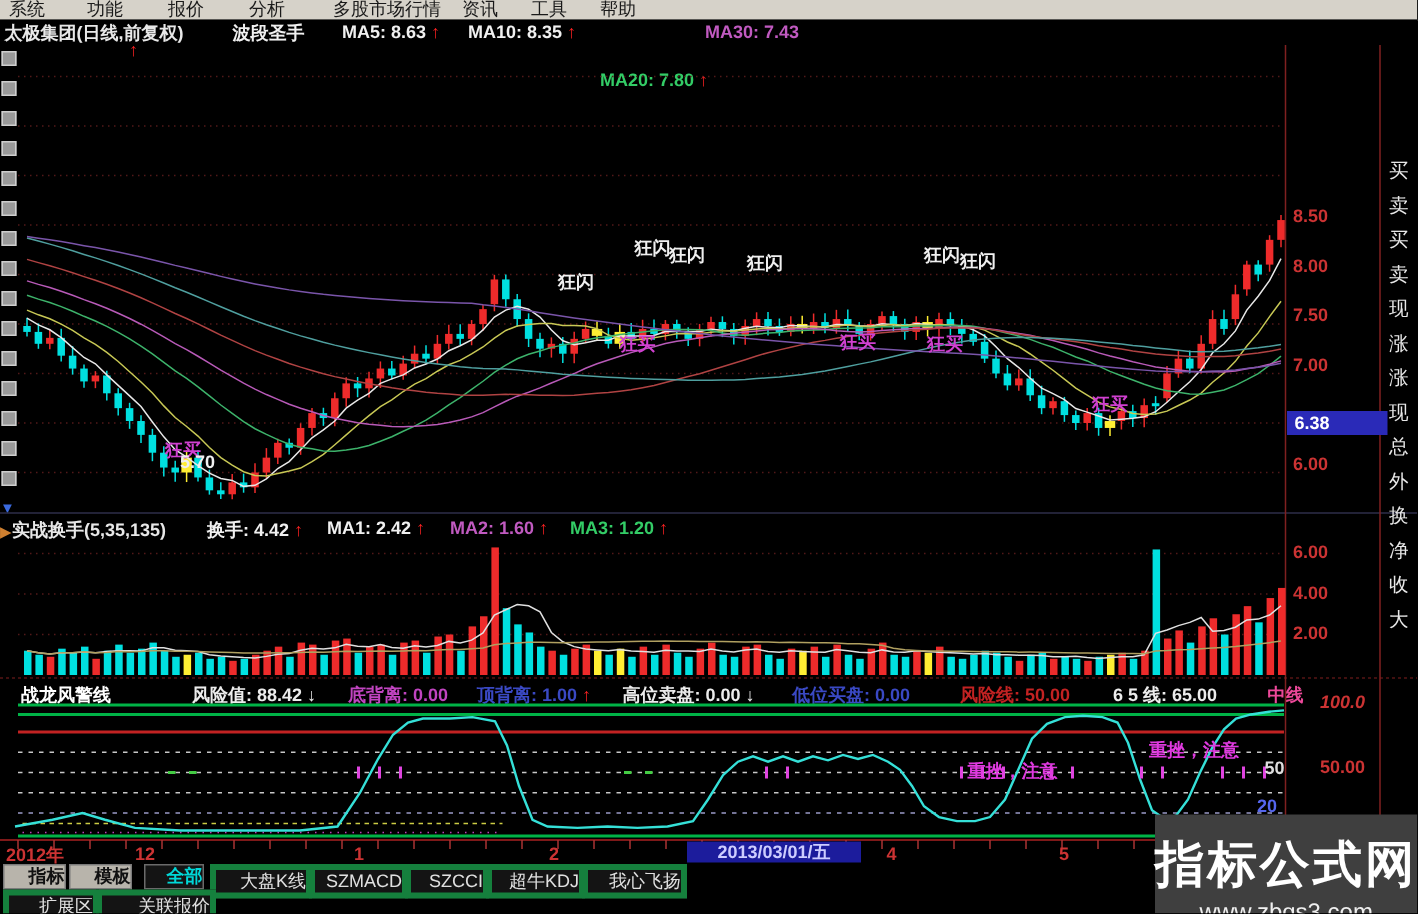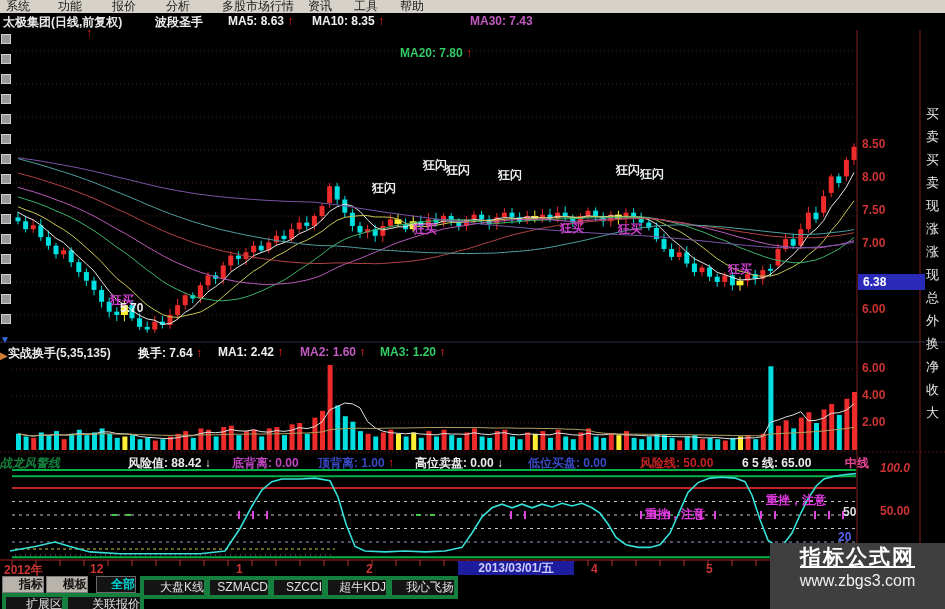--- a/index.html
+++ b/index.html
@@ -19,21 +19,21 @@
              font-size:12px;font-weight:bold;padding-left:5px;line-height:16px;z-index:2;}
   #date-hl{position:absolute;top:561px;height:14px;background:#1c1c9c;color:#ccccff;font-size:12px;
            font-weight:bold;line-height:14px;text-align:center;z-index:2;}
   .date-label{position:absolute;top:562px;font-size:12px;font-weight:bold;color:#cc3333;}
   .tab{position:absolute;height:15px;font-size:12px;line-height:15px;text-align:right;cursor:default;z-index:3;}
   .tab.gray{background:#b8b4ab;color:#111;border:1px solid #7a7a7a;font-weight:bold;}
   .tab.dark{background:#141414;color:#e0e0e0;border:4px solid #15803d;}
   .tab.cyan{background:#141414;color:#00d8d8;border:1px solid #6a6a6a;font-weight:bold;}
   #watermark{position:absolute;left:770px;top:543px;width:175px;height:66px;background:#3f3f3f;z-index:4;
              text-align:center;color:#fff;}
-  #watermark .l1{font-size:21px;font-weight:bold;margin-top:0;letter-spacing:2px;text-decoration:underline;}
+  #watermark .l1{font-size:33px;font-weight:bold;margin-top:11px;letter-spacing:2px;}
   #watermark .l2{font-size:16px;color:#efefef;margin-top:1px;}
   .strip-char{position:absolute;left:926px;width:16px;color:#e8e8e8;font-size:13px;z-index:2;}
   .tool-icon{position:absolute;left:1px;width:8px;height:8px;background:#9a9a9a;border:1px solid #cfcfcf;z-index:3;}
 </style>
 </head>
 <body>
 
 <div id="screen">
   <svg id="chart-svg" width="945" height="609">
       <line x1="12" y1="51" x2="856" y2="51" stroke="#521818" stroke-width="1" stroke-dasharray="1,3"></line>
@@ -508,27 +508,27 @@
       <div class="axis-label" style="left: 862px; top: 388px; color: rgb(204, 51, 51);">4.00</div>
       <div class="axis-label" style="left: 862px; top: 415px; color: rgb(204, 51, 51);">2.00</div>
       <div class="axis-label" style="left: 880px; top: 461px; color: rgb(204, 51, 51); font-style: italic;">100.0</div>
       <div class="axis-label" style="left: 880px; top: 504px; color: rgb(204, 51, 51);">50.00</div>
       <div class="axis-label" style="left: 843px; top: 505px; color: rgb(221, 221, 221);">50</div>
       <div class="axis-label" style="left: 838px; top: 530px; color: rgb(85, 102, 238);">20</div>
     </div>
 
   <div id="vol-title" class="abs" style="left:0;top:344px;width:857px;height:14px;">
       <div class="seg" style="left: 8px; color: rgb(232, 232, 232);"><span>实战换手(5,35,135)</span></div>
-      <div class="seg" style="left: 138px; color: rgb(240, 240, 240);"><span>换手: 7.64</span><span class="arrow" style="color: rgb(255, 34, 34);"> ↑</span></div>
+      <div class="seg" style="left: 138px; color: rgb(240, 240, 240);"><span>换手: 4.42</span><span class="arrow" style="color: rgb(255, 34, 34);"> ↑</span></div>
       <div class="seg" style="left: 218px; color: rgb(240, 240, 240);"><span>MA1: 2.42</span><span class="arrow" style="color: rgb(255, 34, 34);"> ↑</span></div>
       <div class="seg" style="left: 300px; color: rgb(192, 90, 192);"><span>MA2: 1.60</span><span class="arrow" style="color: rgb(255, 34, 34);"> ↑</span></div>
       <div class="seg" style="left: 380px; color: rgb(51, 204, 102);"><span>MA3: 1.20</span><span class="arrow" style="color: rgb(255, 34, 34);"> ↑</span></div>
     </div>
   <div id="osc-title" class="abs" style="left:0;top:454px;width:857px;height:14px;">
-      <div class="seg" style="left: 0; color: #15803d; font-style: italic;"><span>战龙风警线</span></div>
+      <div class="seg" style="left: 14px; color: #ffffff;"><span>战龙风警线</span></div>
       <div class="seg" style="left: 128px; color: rgb(236, 236, 236);"><span>风险值: 88.42</span><span class="arrow" style="color: rgb(232, 232, 232);"> ↓</span></div>
       <div class="seg" style="left: 232px; color: rgb(192, 68, 192);"><span>底背离: 0.00</span></div>
       <div class="seg" style="left: 318px; color: rgb(58, 73, 196);"><span>顶背离: 1.00</span><span class="arrow" style="color: rgb(255, 34, 34);"> ↑</span></div>
       <div class="seg" style="left: 415px; color: rgb(236, 236, 236);"><span>高位卖盘: 0.00</span><span class="arrow" style="color: rgb(232, 232, 232);"> ↓</span></div>
       <div class="seg" style="left: 528px; color: rgb(58, 73, 196);"><span>低位买盘: 0.00</span></div>
       <div class="seg" style="left: 640px; color: rgb(194, 34, 34);"><span>风险线: 50.00</span></div>
       <div class="seg" style="left: 742px; color: rgb(236, 236, 236);"><span>6 5 线: 65.00</span></div>
       <div class="seg" style="left: 845px; color: #ec4899;"><span>中线</span></div>
     </div>
 

